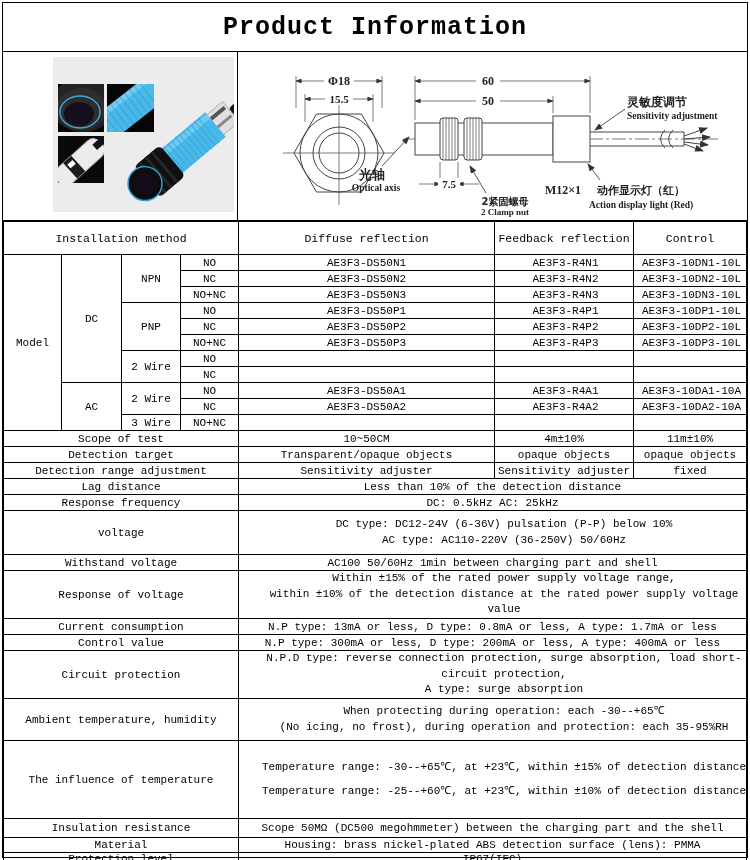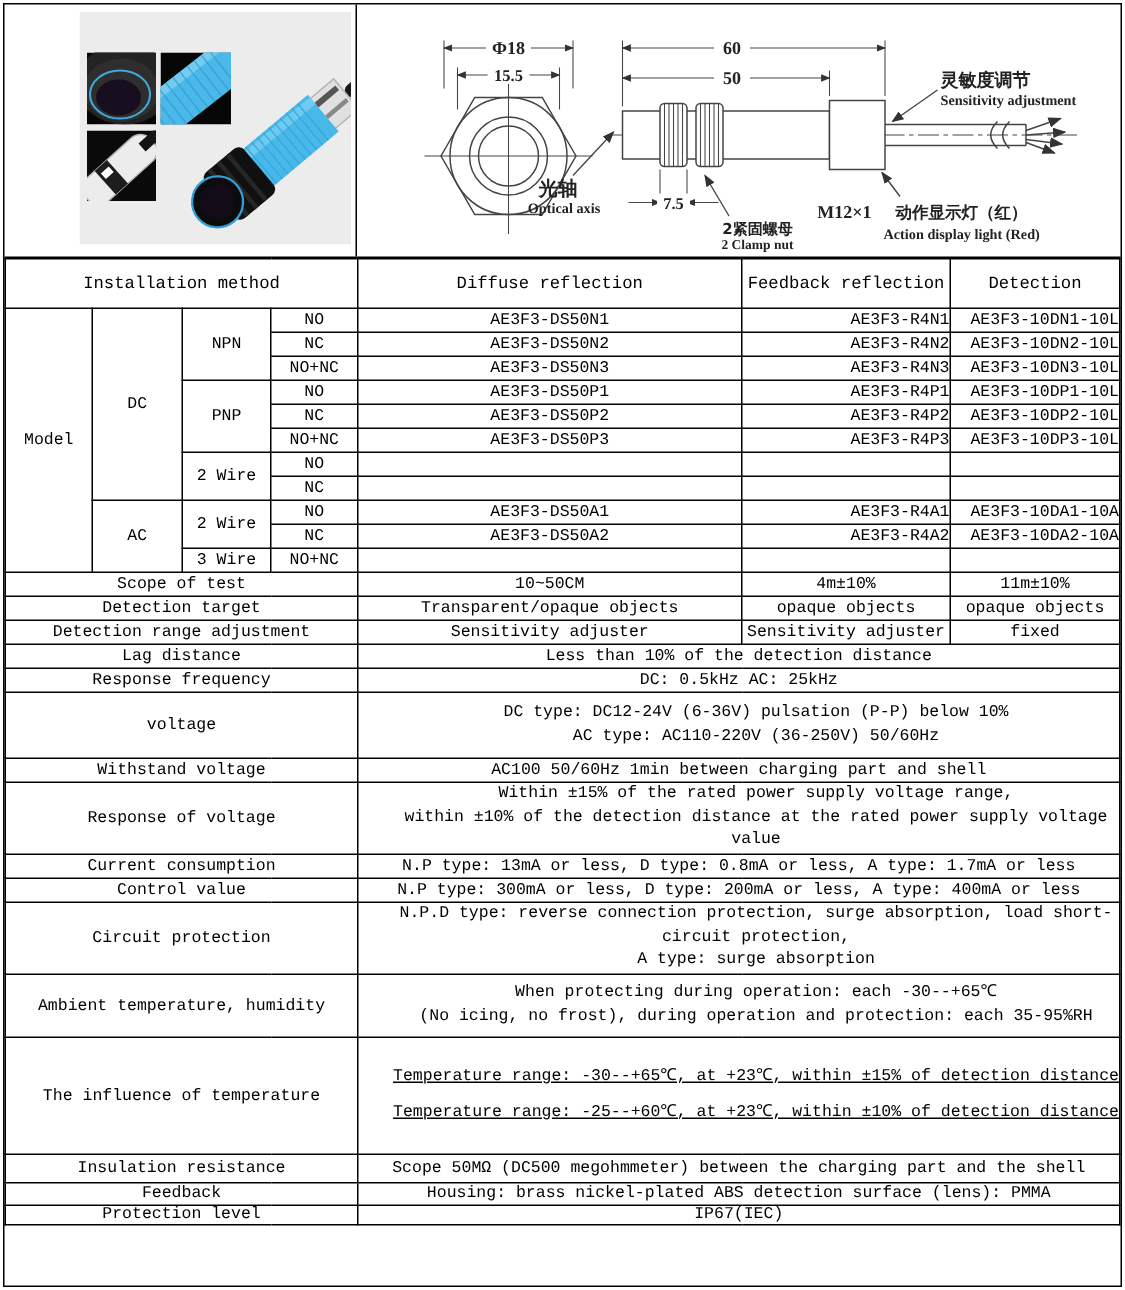--- a/index.html
+++ b/index.html
@@ -8,33 +8,36 @@
   .title-bar{height:48px;border-bottom:1.5px solid #000;display:flex;align-items:center;justify-content:center;}
   .title-bar h1{margin:0;font-size:25px;font-weight:bold;letter-spacing:1px;font-family:"Liberation Mono","DejaVu Sans Mono",monospace;}
   .media-row{height:168px;border-bottom:1.5px solid #000;display:flex;gap:31px;}
   .photo-cell{width:234px;border-right:1.5px solid #000;position:relative;flex:none;}
   .photo-cell svg{position:absolute;left:50px;top:5px;}
   .drawing-cell{flex:1;position:relative;}
   .drawing-cell svg{position:absolute;left:0;top:0;}
   table{width:100%;border-collapse:collapse;table-layout:fixed;font-size:11px;}
   td,th{border:1px solid #000;padding:0;text-align:center;vertical-align:middle;
         font-weight:normal;overflow:hidden;white-space:nowrap;}
-  td.ln{text-align:right;padding-left:3px;margin-top:20px;}
+  td.ln{text-align:center;padding-left:3px;margin-top:20px;}
   td.pre{white-space:pre-line;line-height:1.42;padding-left:23px;}
-  td.lh2{line-height:2.15;text-decoration:underline;}
+  td.lh2{line-height:2.15;}
   tr.hd th{font-size:11.5px;}
   .dimtxt{font-family:"Liberation Serif","DejaVu Serif",serif;font-weight:bold;}
   .cjk{font-family:"DejaVu Sans",sans-serif;font-weight:bold;}
   .entxt{font-family:"Liberation Serif","DejaVu Serif",serif;font-weight:bold;}
 </style>
 </head>
 <body>
 
 <div class="page">
 
+  <div class="title-bar">
+    <h1>Product Information</h1>
+  </div>
 
   <div class="media-row">
 
     <div class="photo-cell">
       <svg width="181" height="155" viewBox="0 0 181 155">
         <defs>
           <clipPath id="cp1">
               <rect x="5" y="27" width="46" height="48"></rect>
             </clipPath>
           <clipPath id="cp2">
@@ -224,21 +227,21 @@
       <col style="width:256px">
         <col style="width:139px">
         <col>
     </colgroup>
 
     <tbody>
         <tr class="hd" style="height:33px">
       <th colspan="4">Installation method</th>
       <th>Diffuse reflection</th>
       <th>Feedback reflection</th>
-      <th>Detection</th>
+      <th>Control</th>
     </tr>
 
     <tr style="height:16px">
       <td rowspan="11">Model</td>
       <td rowspan="8">DC</td>
       <td rowspan="3">NPN</td>
       <td>NO</td>
       <td>AE3F3-DS50N1</td>
       <td class="ln">AE3F3-R4N1</td>
       <td class="ln">AE3F3-10DN1-10L</td>
@@ -373,21 +376,21 @@
     <tr style="height:78px">
       <td colspan="4">The influence of temperature</td>
       <td colspan="3" class="pre lh2">Temperature range: -30--+65℃, at +23℃, within ±15% of detection distance
 Temperature range: -25--+60℃, at +23℃, within ±10% of detection distance</td>
     </tr>
     <tr style="height:19px">
       <td colspan="4">Insulation resistance</td>
       <td colspan="3">Scope 50MΩ (DC500 megohmmeter) between the charging part and the shell</td>
     </tr>
     <tr style="height:15px">
-      <td colspan="4">Feedback</td>
+      <td colspan="4">Material</td>
       <td colspan="3">Housing: brass nickel-plated ABS detection surface (lens): PMMA</td>
     </tr>
     <tr style="height:13px">
       <td colspan="4">Protection level</td>
       <td colspan="3">IP67(IEC)</td>
     </tr>
   </tbody>
     </table>
 </div>
 

